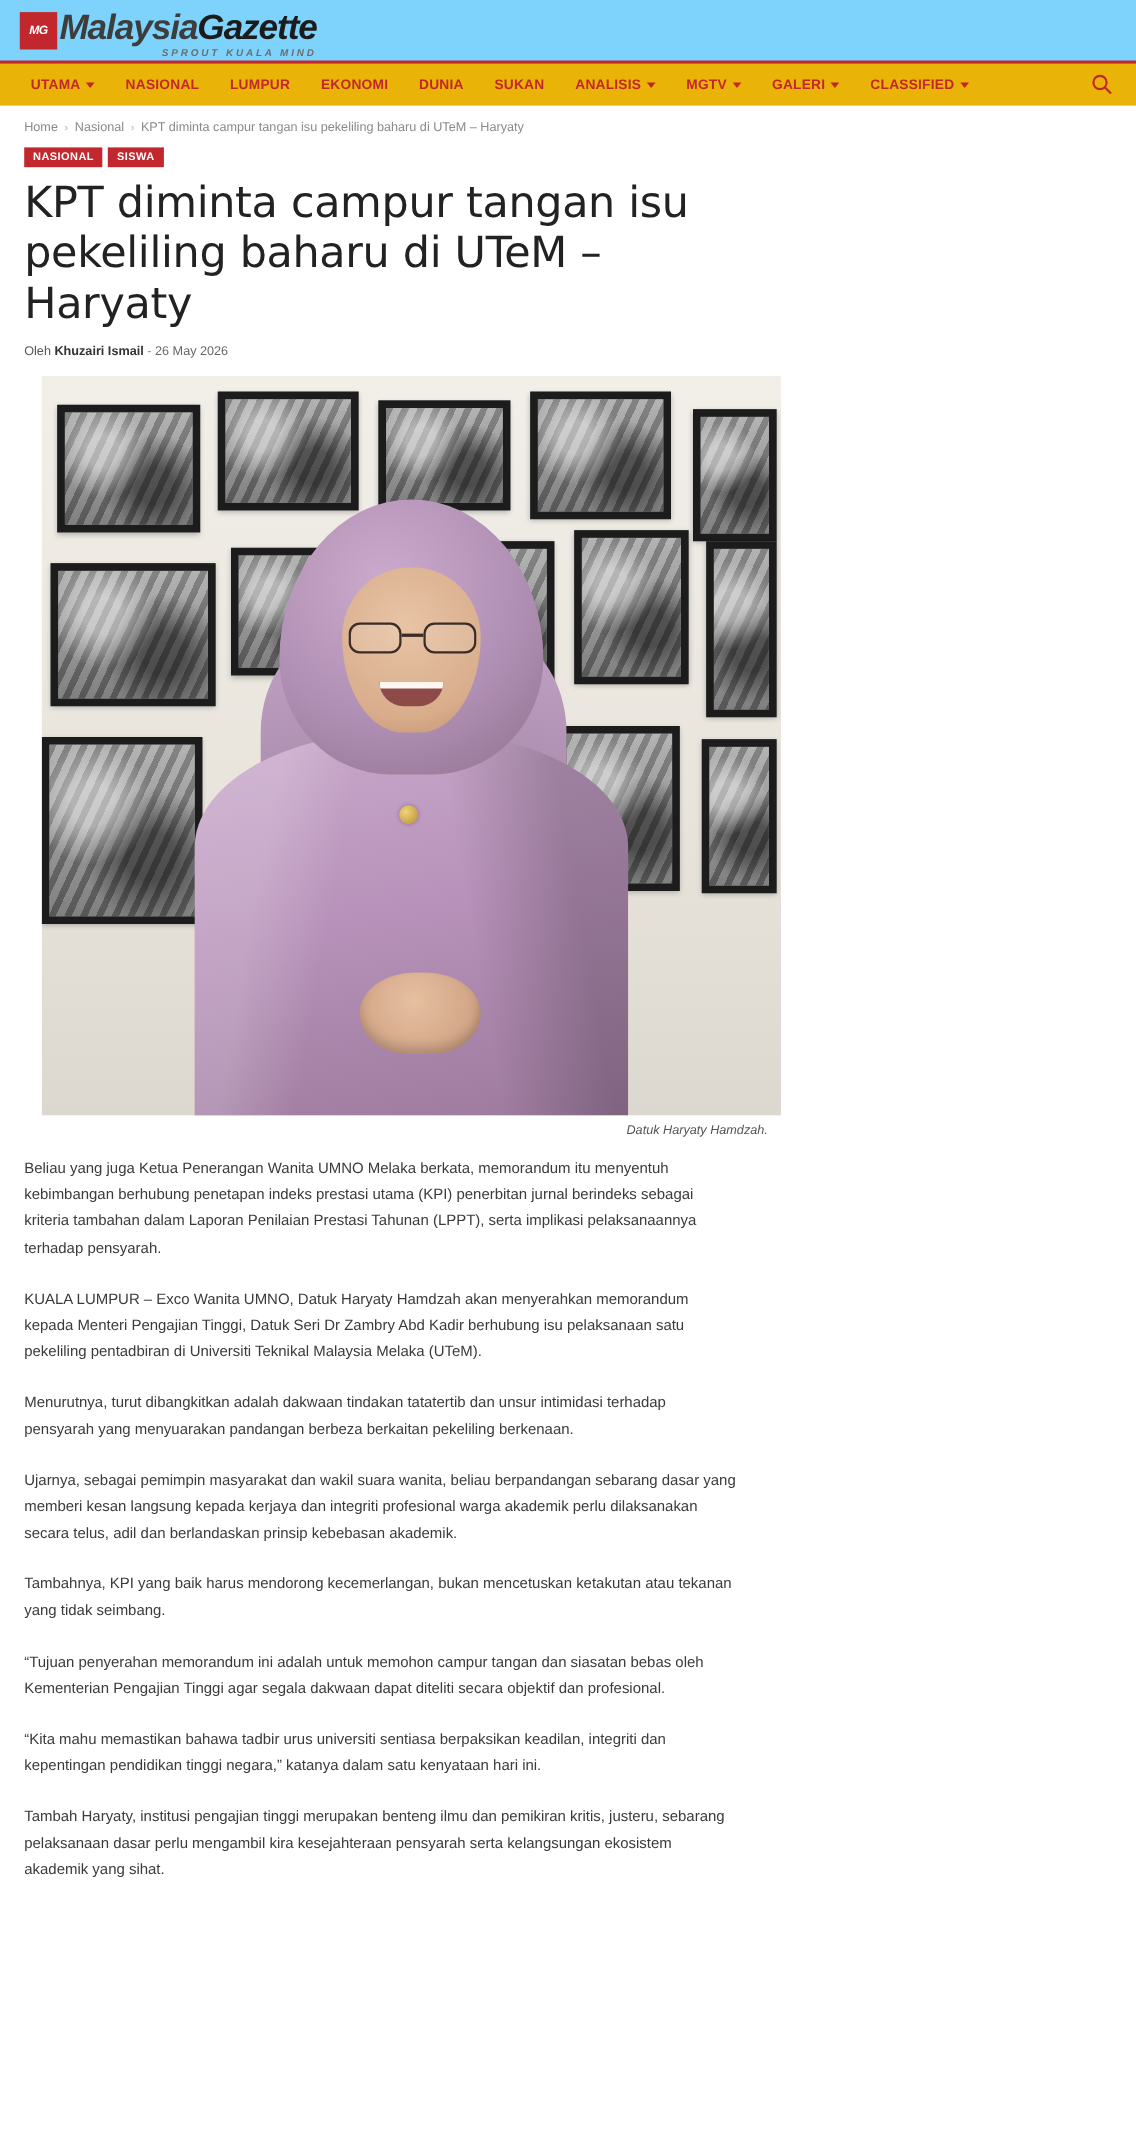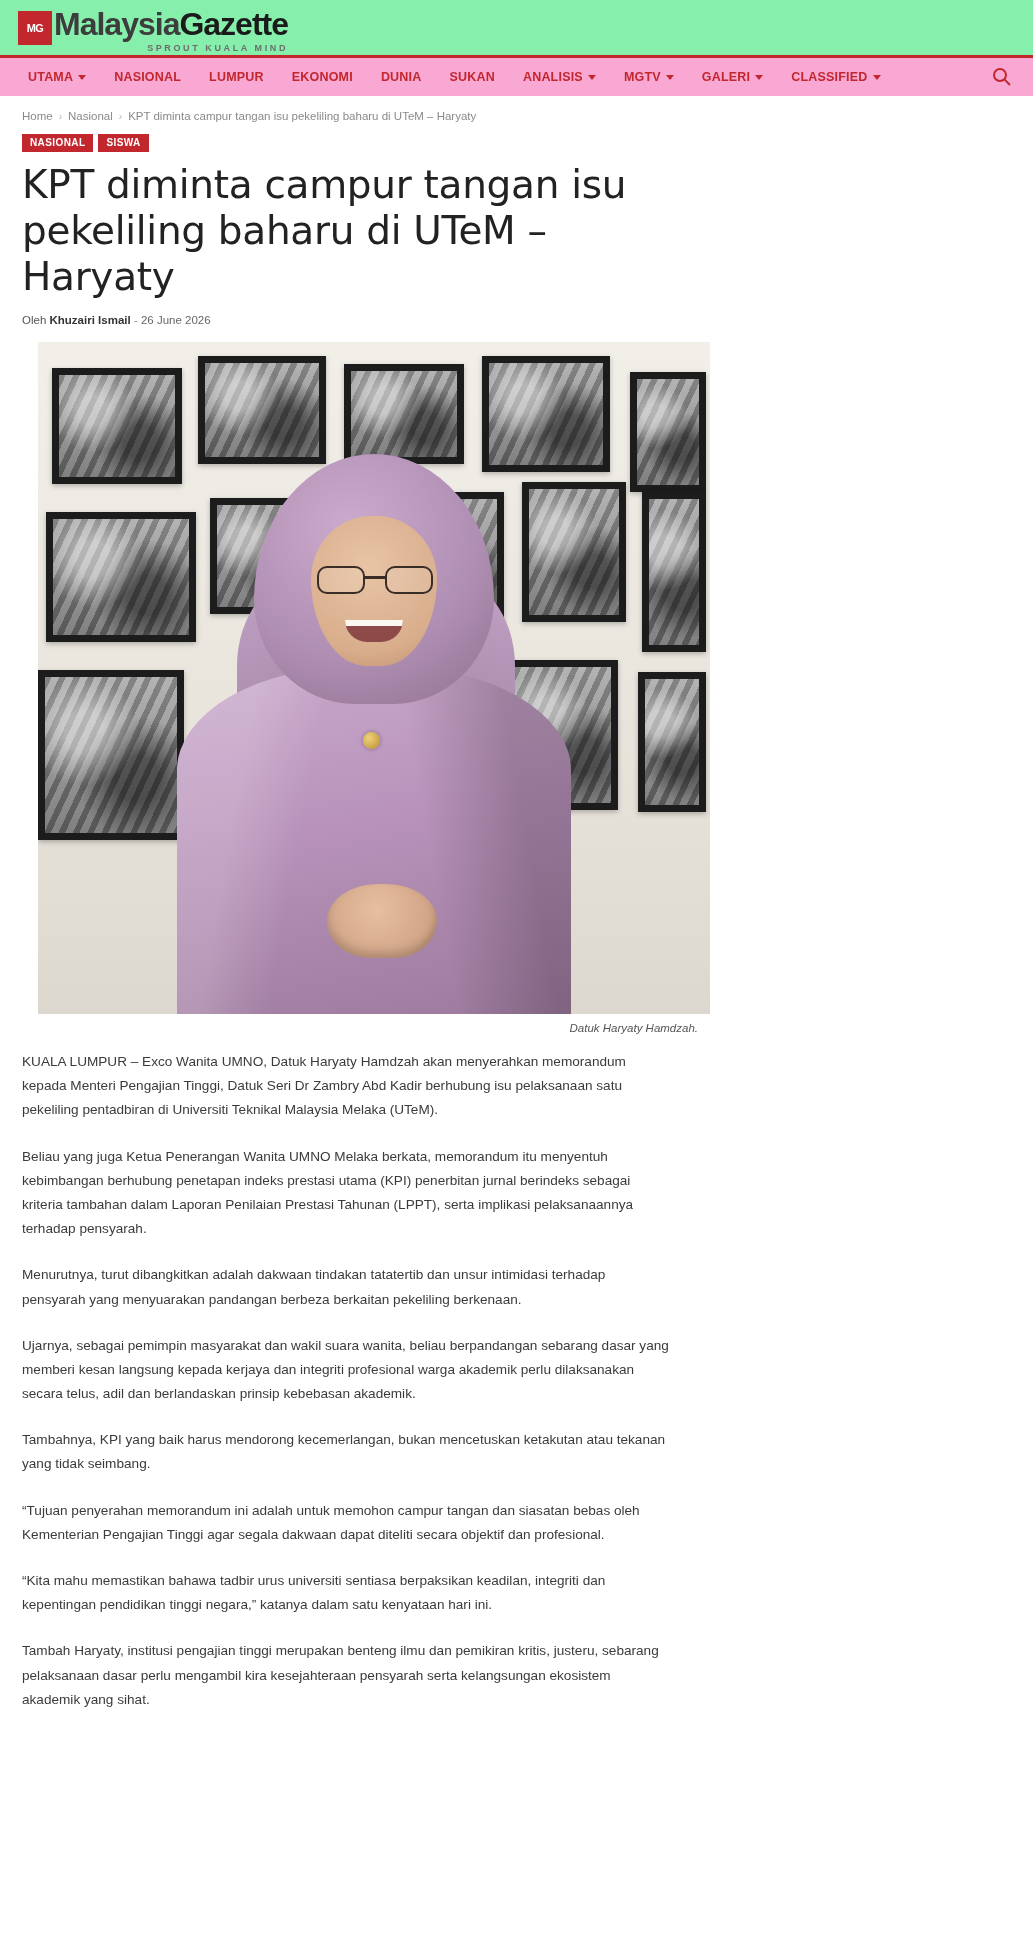--- a/index.html
+++ b/index.html
@@ -12,21 +12,22 @@
 
   .page { width: 1033px; position: relative; background: #fff; }
 
   
   .masthead {
     height: 58px;
     padding: 8px 0 0 18px;
     display: flex;
     align-items: flex-start;
     border-bottom: 3px solid #c1272d;
-    background: #86efac;
+    background: #7dd3fc;
+    font-style: italic;
   }
   .logo-wrap { display: flex; align-items: flex-start; }
   .logo-mark {
     width: 34px; height: 34px;
     background: #c1272d;
     color: #fff;
     font-size: 11px;
     font-weight: bold;
     display: flex;
     align-items: center;
@@ -47,21 +48,21 @@
     font-size: 9px;
     letter-spacing: 2.6px;
     color: #6d6d6d;
     text-align: right;
     margin-top: 4px;
     font-weight: bold;
   }
 
   
   .navbar {
-    background: #f9a8d4;
+    background: #eab308;
     height: 38px;
     display: flex;
     align-items: center;
     padding: 0 14px;
     position: relative;
   }
   .nav-item {
     display: flex;
     align-items: center;
     gap: 5px;
@@ -357,21 +358,21 @@
         <span class="badge">NASIONAL</span>
         <span class="badge">SISWA</span>
       </div>
 
       <h1 class="headline">KPT diminta campur tangan isu pekeliling baharu di UTeM – Haryaty</h1>
 
       <div class="byline">
         <span>Oleh</span>
         <span class="author">Khuzairi Ismail</span>
         <span class="dash">-</span>
-        <span class="date">26 June 2026</span>
+        <span class="date">26 May 2026</span>
       </div>
 
       <figure class="lead">
         <div class="photo">
           <div class="wall"></div>
           <div class="frame f1"></div>
           <div class="frame f2"></div>
           <div class="frame f3"></div>
           <div class="frame f4"></div>
           <div class="frame f5"></div>
@@ -397,22 +398,22 @@
             </div>
             <div class="mouth"></div>
             <div class="brooch"></div>
             <div class="hands"></div>
           </div>
         </div>
         <figcaption>Datuk Haryaty Hamdzah.</figcaption>
       </figure>
 
       <div class="article">
+        <p>Beliau yang juga Ketua Penerangan Wanita UMNO Melaka berkata, memorandum itu menyentuh kebimbangan berhubung penetapan indeks prestasi utama (KPI) penerbitan jurnal berindeks sebagai kriteria tambahan dalam Laporan Penilaian Prestasi Tahunan (LPPT), serta implikasi pelaksanaannya terhadap pensyarah.</p>
         <p>KUALA LUMPUR – Exco Wanita UMNO, Datuk Haryaty Hamdzah akan menyerahkan memorandum kepada Menteri Pengajian Tinggi, Datuk Seri Dr Zambry Abd Kadir berhubung isu pelaksanaan satu pekeliling pentadbiran di Universiti Teknikal Malaysia Melaka (UTeM).</p>
-        <p>Beliau yang juga Ketua Penerangan Wanita UMNO Melaka berkata, memorandum itu menyentuh kebimbangan berhubung penetapan indeks prestasi utama (KPI) penerbitan jurnal berindeks sebagai kriteria tambahan dalam Laporan Penilaian Prestasi Tahunan (LPPT), serta implikasi pelaksanaannya terhadap pensyarah.</p>
         <p>Menurutnya, turut dibangkitkan adalah dakwaan tindakan tatatertib dan unsur intimidasi terhadap pensyarah yang menyuarakan pandangan berbeza berkaitan pekeliling berkenaan.</p>
         <p>Ujarnya, sebagai pemimpin masyarakat dan wakil suara wanita, beliau berpandangan sebarang dasar yang memberi kesan langsung kepada kerjaya dan integriti profesional warga akademik perlu dilaksanakan secara telus, adil dan berlandaskan prinsip kebebasan akademik.</p>
         <p>Tambahnya, KPI yang baik harus mendorong kecemerlangan, bukan mencetuskan ketakutan atau tekanan yang tidak seimbang.</p>
         <p>“Tujuan penyerahan memorandum ini adalah untuk memohon campur tangan dan siasatan bebas oleh Kementerian Pengajian Tinggi agar segala dakwaan dapat diteliti secara objektif dan profesional.</p>
         <p>“Kita mahu memastikan bahawa tadbir urus universiti sentiasa berpaksikan keadilan, integriti dan kepentingan pendidikan tinggi negara,” katanya dalam satu kenyataan hari ini.</p>
         <p>Tambah Haryaty, institusi pengajian tinggi merupakan benteng ilmu dan pemikiran kritis, justeru, sebarang pelaksanaan dasar perlu mengambil kira kesejahteraan pensyarah serta kelangsungan ekosistem akademik yang sihat.</p>
       </div>
 
     </div>
   </main>

